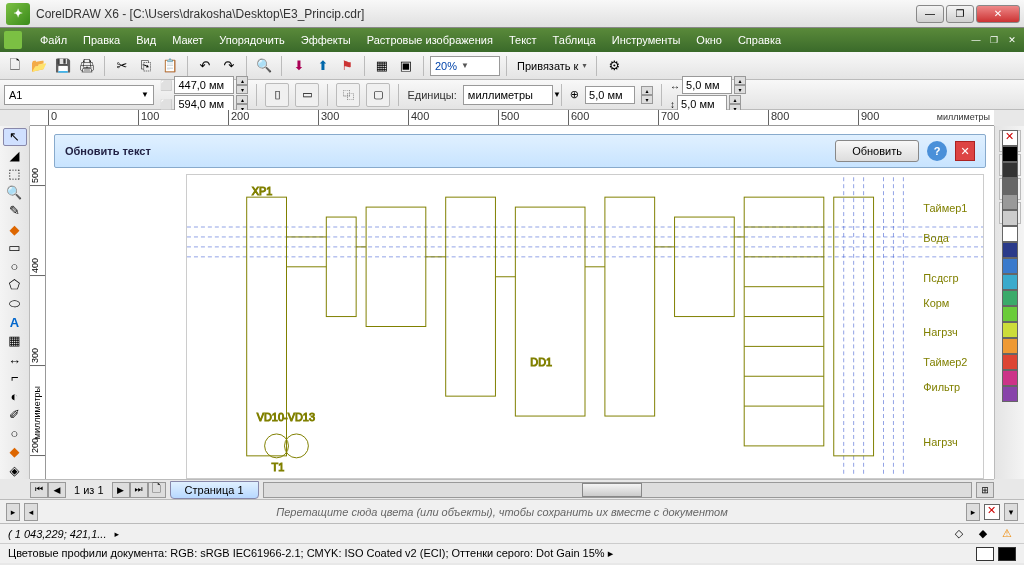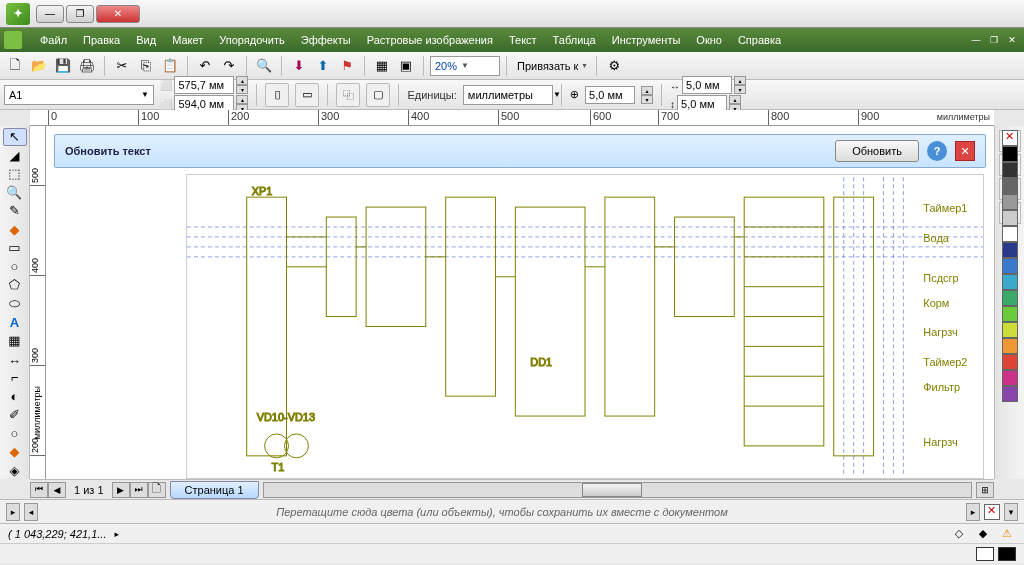--- a/index.html
+++ b/index.html
@@ -94,20 +94,21 @@
 .status2 { height: 20px; background: #f0f0f0; border-top: 1px solid #ccc; display: flex; align-items: center; padding: 0 8px; }
 .status2 .profiles { font-size: 11px; }
 .status2 .fill-outline { margin-left: auto; display: flex; gap: 4px; align-items: center; }
 .status2 .fo-sw { width: 18px; height: 14px; border: 1px solid #333; }
 </style>
 </head>
 <body>
 
 <div class="titlebar">
   <div class="logo">✦</div>
+  <div class="title">CorelDRAW X6 - [C:\Users\drakosha\Desktop\E3_Princip.cdr]</div>
   <div class="win-btns">
     <div class="win-btn">—</div>
     <div class="win-btn">❐</div>
     <div class="win-btn close">✕</div>
   </div>
 </div>
 
 <div class="menubar">
   <div class="logo2"></div>
   <div class="menu-item">Файл</div>
@@ -167,21 +168,21 @@
 <div class="propbar">
   <div class="drop" style="width:150px">
     <span>A1</span>
     <span style="margin-left:auto;font-size:8px">▼</span>
   </div>
   <div class="field">
     <div style="display:flex;flex-direction:column;gap:1px">
       <div style="display:flex;align-items:center;gap:2px">
         <span style="font-size:10px">⬜</span>
         <div class="input" style="width:60px">
-            <span>575,7 мм</span>
+            <span>447,0 мм</span>
           </div>
         <div class="spinner">
             <div class="spin-btn">▴</div>
             <div class="spin-btn">▾</div>
           </div>
       </div>
       <div style="display:flex;align-items:center;gap:2px">
         <span style="font-size:10px">⬜</span>
         <div class="input" style="width:60px">
             <span>594,0 мм</span>
@@ -239,21 +240,21 @@
   </div>
 </div>
 
 <div class="ruler-h">
   <div class="tick" style="left:18px">0</div>
   <div class="tick" style="left:108px">100</div>
   <div class="tick" style="left:198px">200</div>
   <div class="tick" style="left:288px">300</div>
   <div class="tick" style="left:378px">400</div>
   <div class="tick" style="left:468px">500</div>
-  <div class="tick" style="left:560px">600</div>
+  <div class="tick" style="left:538px">600</div>
   <div class="tick" style="left:628px">700</div>
   <div class="tick" style="left:738px">800</div>
   <div class="tick" style="left:828px">900</div>
   <span style="position:absolute;right:4px;top:2px;font-size:9px">миллиметры</span>
 </div>
 
 <div class="main">
   <div class="toolbox">
     <div class="tool active">↖</div>
     <div class="tool">◢</div>
@@ -418,17 +419,18 @@
   <span class="coords">( 1 043,229; 421,1...</span>
   <span style="font-size:9px">▸</span>
   <div class="st-icons">
     <div class="st-icon">◇</div>
     <div class="st-icon">◆</div>
     <div class="st-icon" style="color:#e80">⚠</div>
   </div>
 </div>
 
 <div class="status2">
+  <span class="profiles">Цветовые профили документа: RGB: sRGB IEC61966-2.1; CMYK: ISO Coated v2 (ECI); Оттенки серого: Dot Gain 15% ▸</span>
   <div class="fill-outline">
     <div class="fo-sw" style="background:#fff"></div>
     <div class="fo-sw" style="background:#000"></div>
   </div>
 </div>
 
 </body></html>

